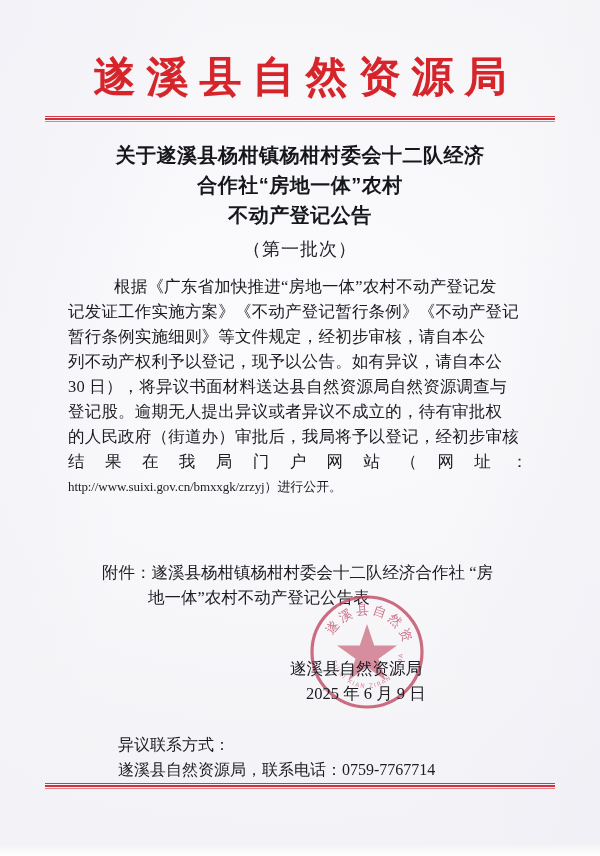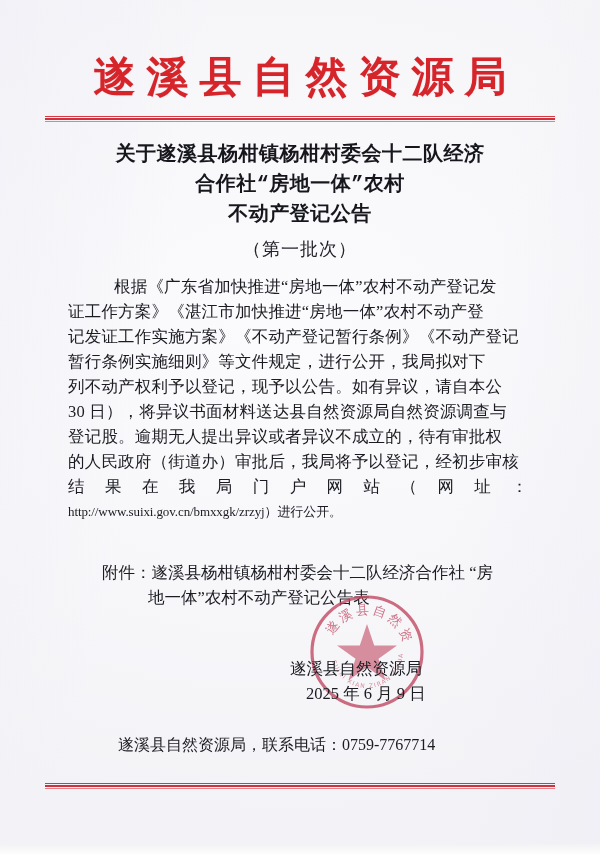--- a/index.html
+++ b/index.html
@@ -82,21 +82,21 @@
   .rule-top .ln.c, .rule-bottom .ln.c { top: 5px; opacity: .55; }
 
   
   .doc-title {
     position: absolute;
     top: 140px;
     left: 60px;
     width: 480px;
     text-align: center;
     color: #16171c;
-    font-family: Liberation Mono, monospace;
+    font-family: Liberation Sans, sans-serif;
     font-weight: 700;
     font-size: 20px;
     line-height: 30px;
     letter-spacing: .5px;
   }
   .doc-title .tline { white-space: nowrap; }
   .doc-subtitle {
     position: absolute;
     top: 237px;
     left: 60px;
@@ -199,23 +199,22 @@
 
   <div class="doc-title">
     <div class="tline">关于遂溪县杨柑镇杨柑村委会十二队经济</div>
     <div class="tline">合作社“房地一体”农村</div>
     <div class="tline">不动产登记公告</div>
   </div>
   <div class="doc-subtitle">（第一批次）</div>
 
   <div class="body-block">
     <div class="bl indent">根据《广东省加快推进“房地一体”农村不动产登记发</div>
-    <div class="bl">证工作方案》《湛江市加快推进“房地一体”农村不动产登</div>
     <div class="bl">记发证工作实施方案》《不动产登记暂行条例》《不动产登记</div>
-    <div class="bl">暂行条例实施细则》等文件规定，进行公开，我局拟对下</div>
+    <div class="bl">暂行条例实施细则》等文件规定，经初步审核，请自本公</div>
     <div class="bl">列不动产权利予以登记，现予以公告。如有异议，请自本公</div>
     <div class="bl">30 日），将异议书面材料送达县自然资源局自然资源调查与</div>
     <div class="bl">登记股。逾期无人提出异议或者异议不成立的，待有审批权</div>
     <div class="bl">的人民政府（街道办）审批后，我局将予以登记，经初步审核</div>
     <div class="bl spread" id="justified-line">
         <span>结</span>
         <span>果</span>
         <span>在</span>
         <span>我</span>
         <span>局</span>
@@ -252,20 +251,21 @@
       <polygon points="58,30 65.2,51.5 88,51.5 69.5,64.8 76.6,86.4 58,73 39.4,86.4 46.5,64.8 28,51.5 50.8,51.5" fill="#c0455f" opacity="0.72"></polygon>
     </svg>
   </div>
 
   <div class="signature">
     <div class="sg">遂溪县自然资源局</div>
     <div class="sg date">2025 年 6 月 9 日</div>
   </div>
 
   <div class="contact">
+    <div class="cl">异议联系方式：</div>
     <div class="cl">遂溪县自然资源局，联系电话：0759-7767714</div>
   </div>
 
   <div class="rule-bottom">
     <div class="ln a"></div>
     <div class="ln b"></div>
     <div class="ln c"></div>
   </div>
 
 </div>

